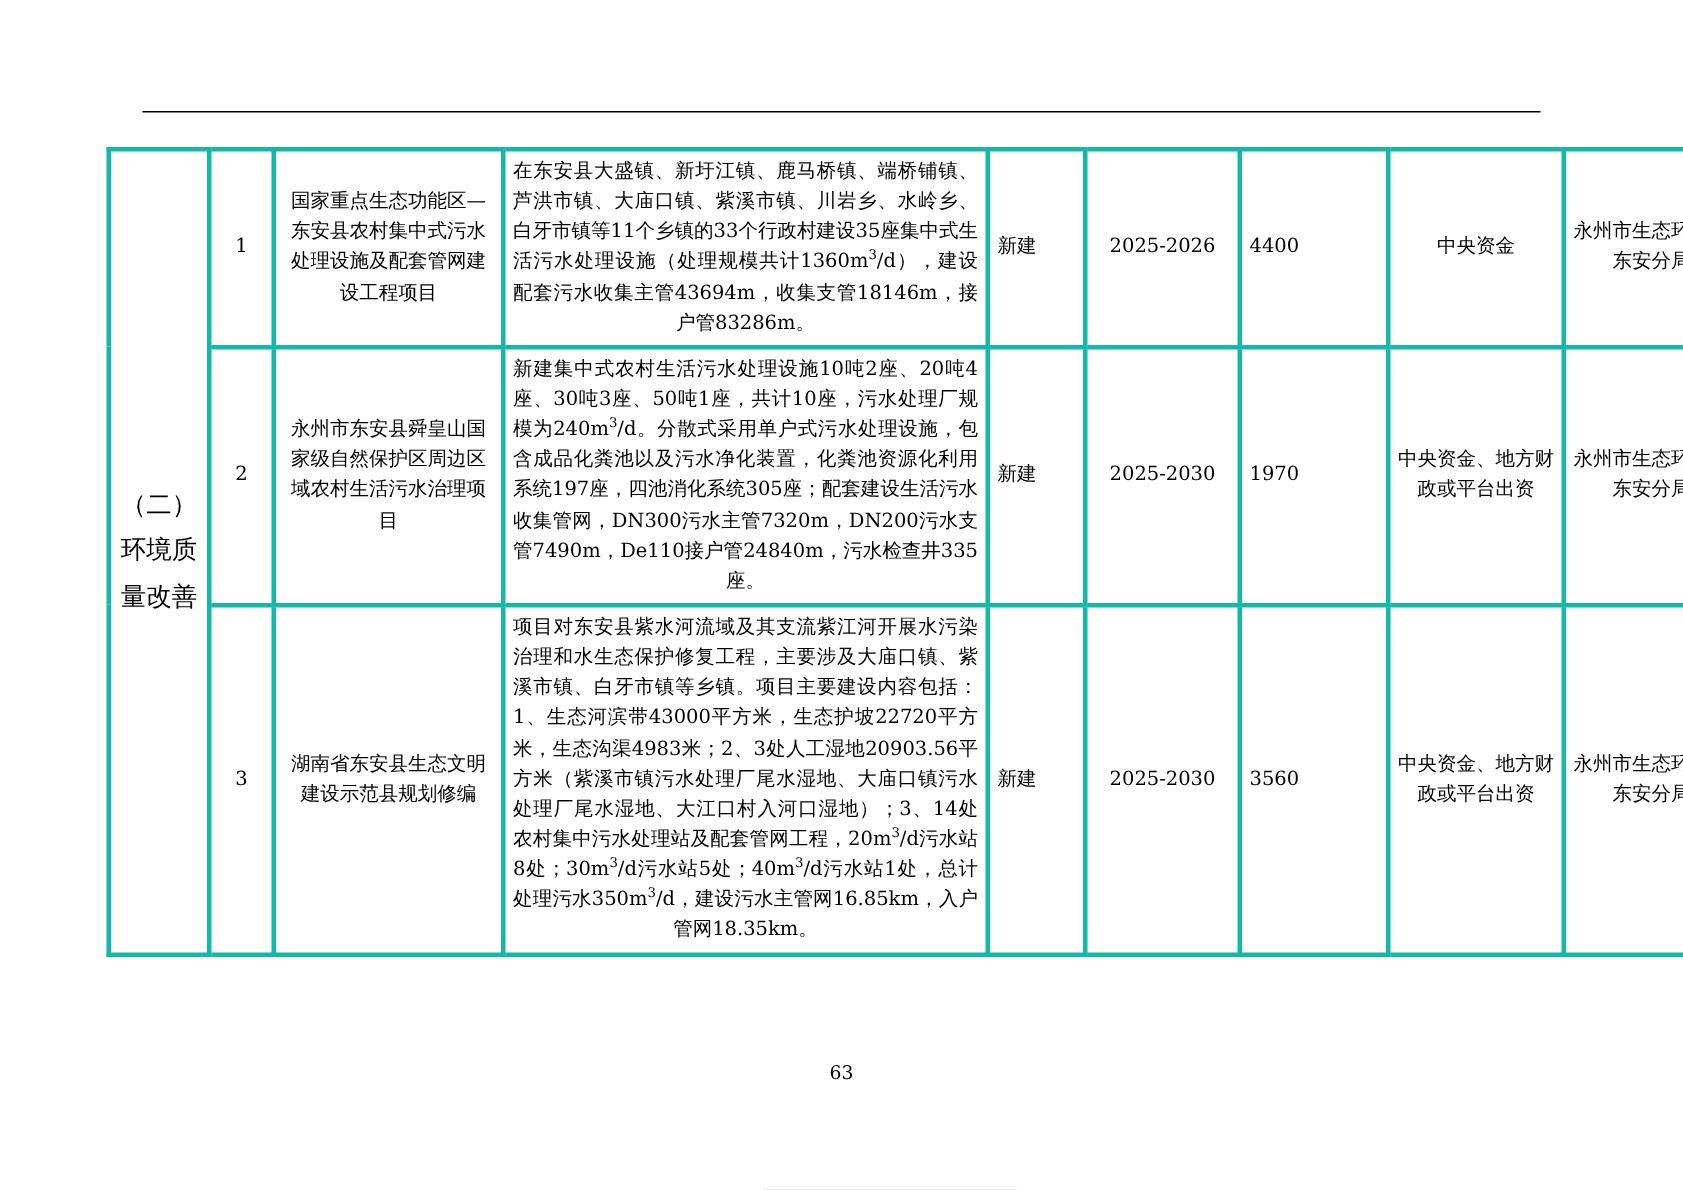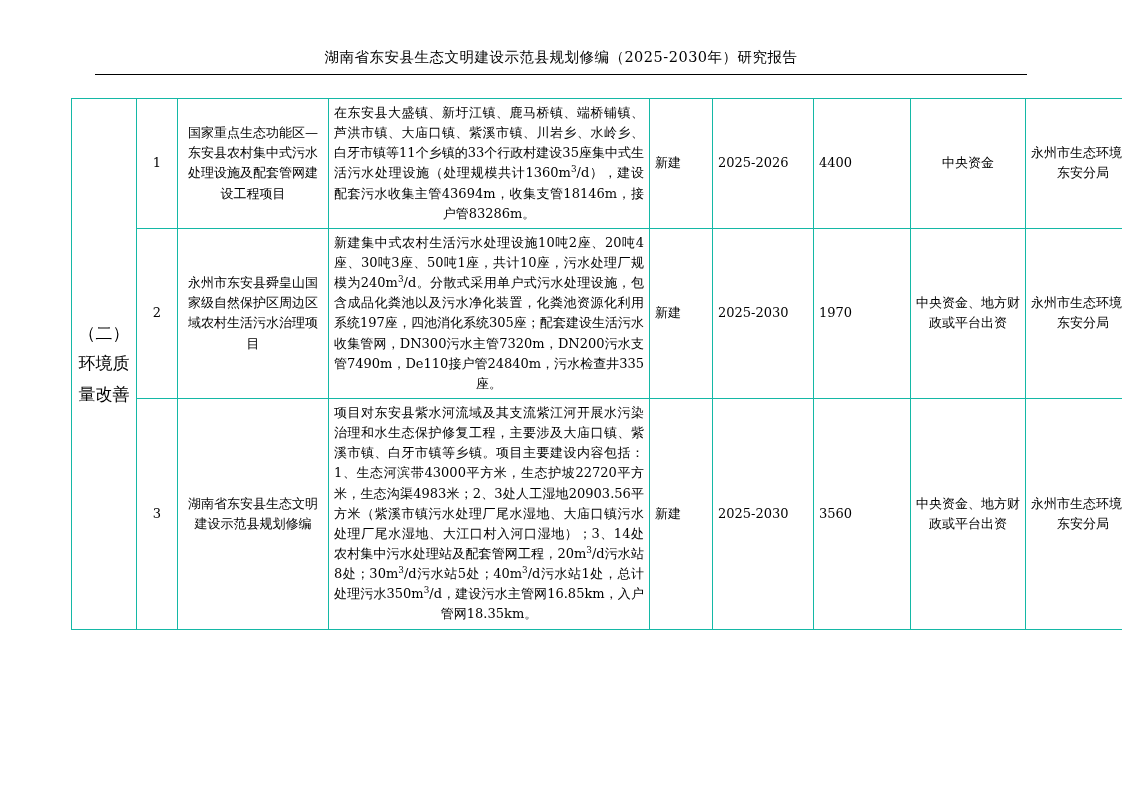--- a/index.html
+++ b/index.html
@@ -51,21 +51,21 @@
   }
   table.plan {
     border-collapse: collapse;
     width: 980px;
     table-layout: fixed;
     font-family: "DejaVu Serif", "Liberation Serif", serif;
     font-size: 13px;
     color: #000;
   }
   table.plan td {
-    border: 1px solid #14b8a6;
+    border: 3px solid #14b8a6;
     padding: 4px 5px;
     vertical-align: middle;
     line-height: 1.55;
   }
   td.cat {
     width: 54px;
     text-align: center;
     font-size: 17px;
   }
   td.num {
@@ -81,20 +81,21 @@
     width: 310px;
     text-align: justify;
     text-align-last: center;
     line-height: 1.7;
   }
   td.type {
     width: 52px;
   }
   td.period {
     width: 90px;
+    text-align: center;
   }
   td.money {
     width: 86px;
     text-align: left;
   }
   td.source {
     width: 104px;
     text-align: center;
   }
   td.dept {
@@ -120,21 +121,20 @@
     font-size: 12.5px;
     color: #000;
   }
 </style>
 </head>
 <body>
 
 <div class="page">
   <div class="page-inner">
 
-    <div class="header">湖南省东安县生态文明建设示范县规划修编（2025-2030年）研究报告</div>
     <div class="header-rule"></div>
 
     <div class="table-wrap">
       <table class="plan">
         <tbody>
             <tr>
           <td class="cat" rowspan="3">
             <span class="cat-text">（二）环境质量改善</span>
           </td>
           <td class="num">1</td>
@@ -163,15 +163,16 @@
           <td class="type">新建</td>
           <td class="period">2025-2030</td>
           <td class="money">3560</td>
           <td class="source">中央资金、地方财政或平台出资</td>
           <td class="dept">永州市生态环境局东安分局</td>
         </tr>
       </tbody>
         </table>
     </div>
 
+    <div class="pagenum">63</div>
 
   </div>
 </div>
 
 </body></html>

